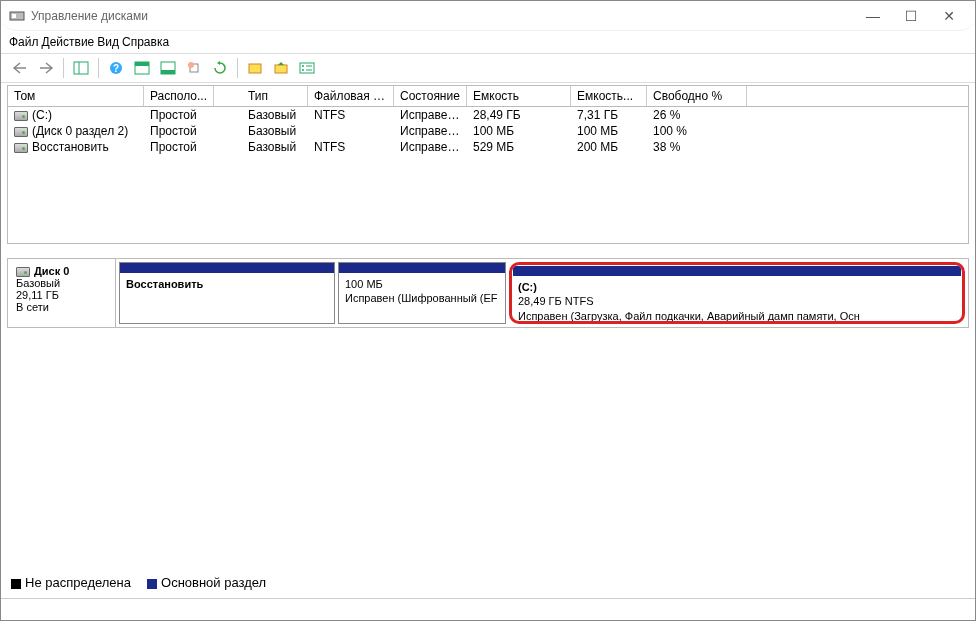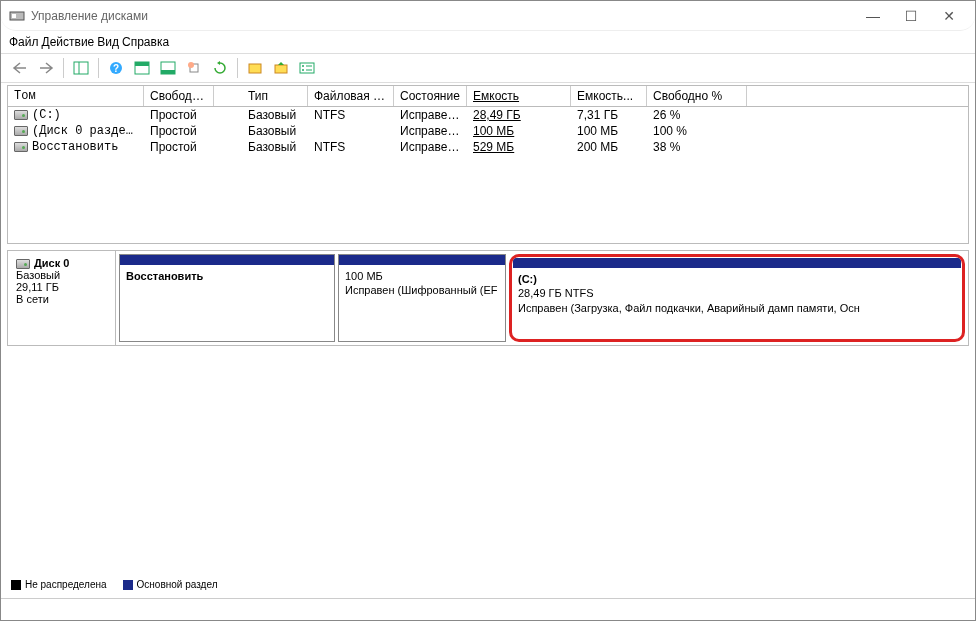--- a/index.html
+++ b/index.html
@@ -18,47 +18,47 @@
 .toolbar { height: 30px; display: flex; align-items: center; padding: 0 8px; gap: 4px; border-top: 1px solid #ddd; border-bottom: 1px solid #ddd; background: #fff; }
 .toolbar .tbtn { width: 22px; height: 22px; display: inline-flex; align-items: center; justify-content: center; cursor: default; }
 .toolbar .sep { width: 1px; height: 20px; background: #ccc; margin: 0 2px; }
 
 .volume-table { border: 1px solid #bbb; margin: 2px 6px; }
 .vt-head { display: flex; background: #fff; border-bottom: 1px solid #bbb; }
 .vt-cell { border-right: 1px solid #ccc; padding: 3px 6px; overflow: hidden; white-space: nowrap; text-overflow: ellipsis; }
 .vt-head .vt-cell { background: #fff; font-weight: normal; }
 .vt-row { display: flex; }
 .vt-row .vt-cell { border-right: 1px solid transparent; padding: 1px 6px; }
-.col-vol { width: 136px; font-family: Liberation Mono, monospace; }
+.col-vol { width: 136px; }
 .col-layout { width: 70px; }
 .col-type { width: 66px; margin-left: 28px; }
 .col-fs { width: 86px; }
 .col-status { width: 73px; }
-.col-cap { width: 104px; text-decoration: underline; }
+.col-cap { width: 104px; }
 .col-free { width: 76px; }
 .col-pct { width: 100px; }
 .drive-icon { display: inline-block; width: 14px; height: 10px; background: linear-gradient(#ddd,#aaa); border: 1px solid #666; border-radius: 1px; margin-right: 4px; vertical-align: middle; position: relative; }
 .drive-icon::after { content:""; position:absolute; right:2px; top:3px; width:3px; height:3px; background:#5a5; border-radius:50%; }
 
 .vt-body-fill { height: 88px; }
 
-.disk-panel { border: 1px solid #bbb; margin: 6px 6px; display: flex; height: 96px; }
+.disk-panel { border: 1px solid #bbb; margin: 14px 6px; display: flex; height: 70px; }
 .disk-info { width: 108px; border-right: 1px solid #bbb; padding: 6px 8px; font-size: 11px; }
 .disk-info .dname { font-weight: bold; }
 .parts { display: flex; flex: 1; padding: 3px; gap: 3px; }
 .part { border: 1px solid #888; position: relative; overflow: hidden; }
 .part .topbar { height: 10px; background: #1b2a8a; }
 .part .pbody { padding: 4px 6px; font-size: 11px; line-height: 1.3; }
 .part .pname { font-weight: bold; }
 .p1 { width: 216px; }
 .p2 { width: 168px; }
 .p3 { flex: 1; border: 3px solid #d22; border-radius: 10px; }
 .p3 .topbar { margin: 1px 1px 0 1px; }
 
-.legend { position: absolute; bottom: 30px; left: 10px; display: flex; gap: 16px; align-items: center; font-size: 10px; }
+.legend { position: absolute; bottom: 30px; left: 10px; display: flex; gap: 16px; align-items: center; font-size: 13px; }
 .legend .sw { width: 10px; height: 10px; display: inline-block; margin-right: 4px; vertical-align: middle; }
 .sw-black { background: #000; }
 .sw-blue { background: #1b2a8a; }
 
 .statusbar { position: absolute; bottom: 0; left: 0; right: 0; height: 22px; border-top: 1px solid #ccc; }
 
 svg { display: block; }
 </style>
 </head>
 <body>
@@ -155,21 +155,21 @@
           <circle cx="4" cy="8" r="1" fill="#2a6"></circle>
           <line x1="7" y1="4" x2="13" y2="4" stroke="#2a6"></line>
           <line x1="7" y1="8" x2="13" y2="8" stroke="#2a6"></line>
         </svg>
       </span>
   </div>
 
   <div class="volume-table">
     <div class="vt-head">
       <div class="vt-cell col-vol">Том</div>
-      <div class="vt-cell col-layout">Свободно...</div>
+      <div class="vt-cell col-layout">Располо...</div>
       <div class="vt-cell col-type">Тип</div>
       <div class="vt-cell col-fs">Файловая с...</div>
       <div class="vt-cell col-status">Состояние</div>
       <div class="vt-cell col-cap">Емкость</div>
       <div class="vt-cell col-free">Емкость...</div>
       <div class="vt-cell col-pct">Свободно %</div>
     </div>
     <div id="vt-rows">
         <div class="vt-row">
           <div class="vt-cell col-vol"><span class="drive-icon"></span>(C:)</div>

